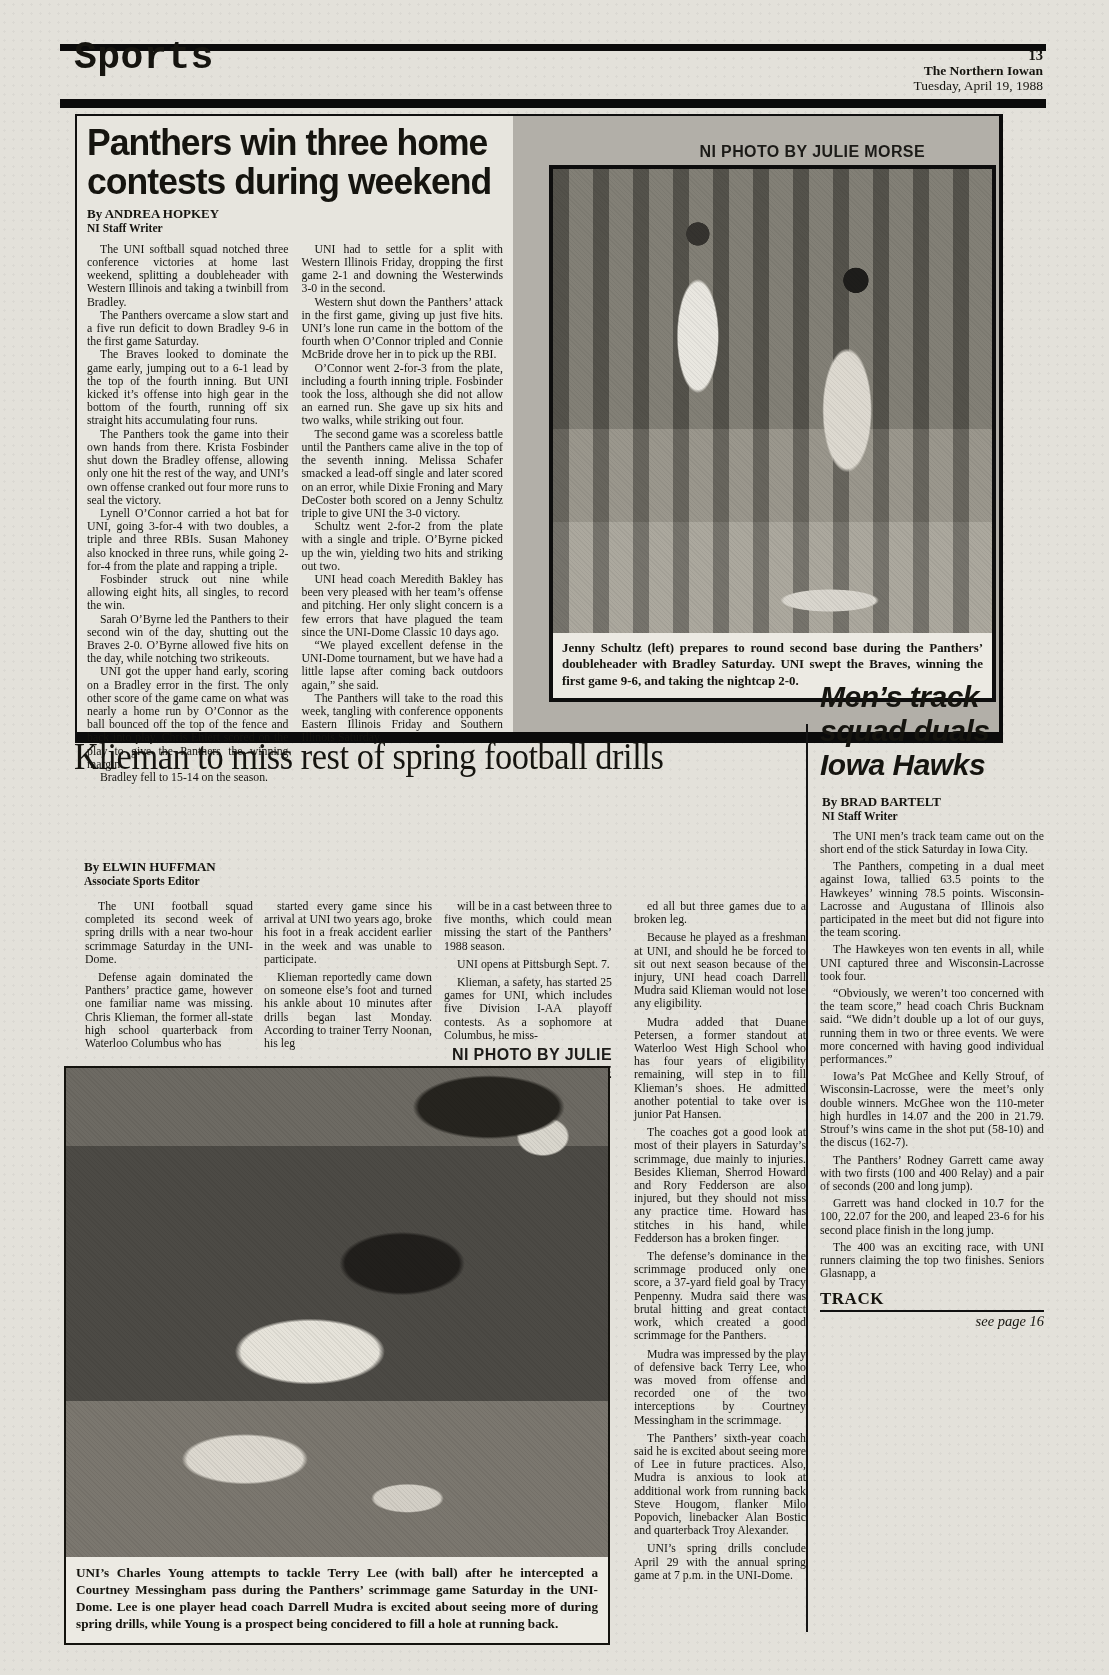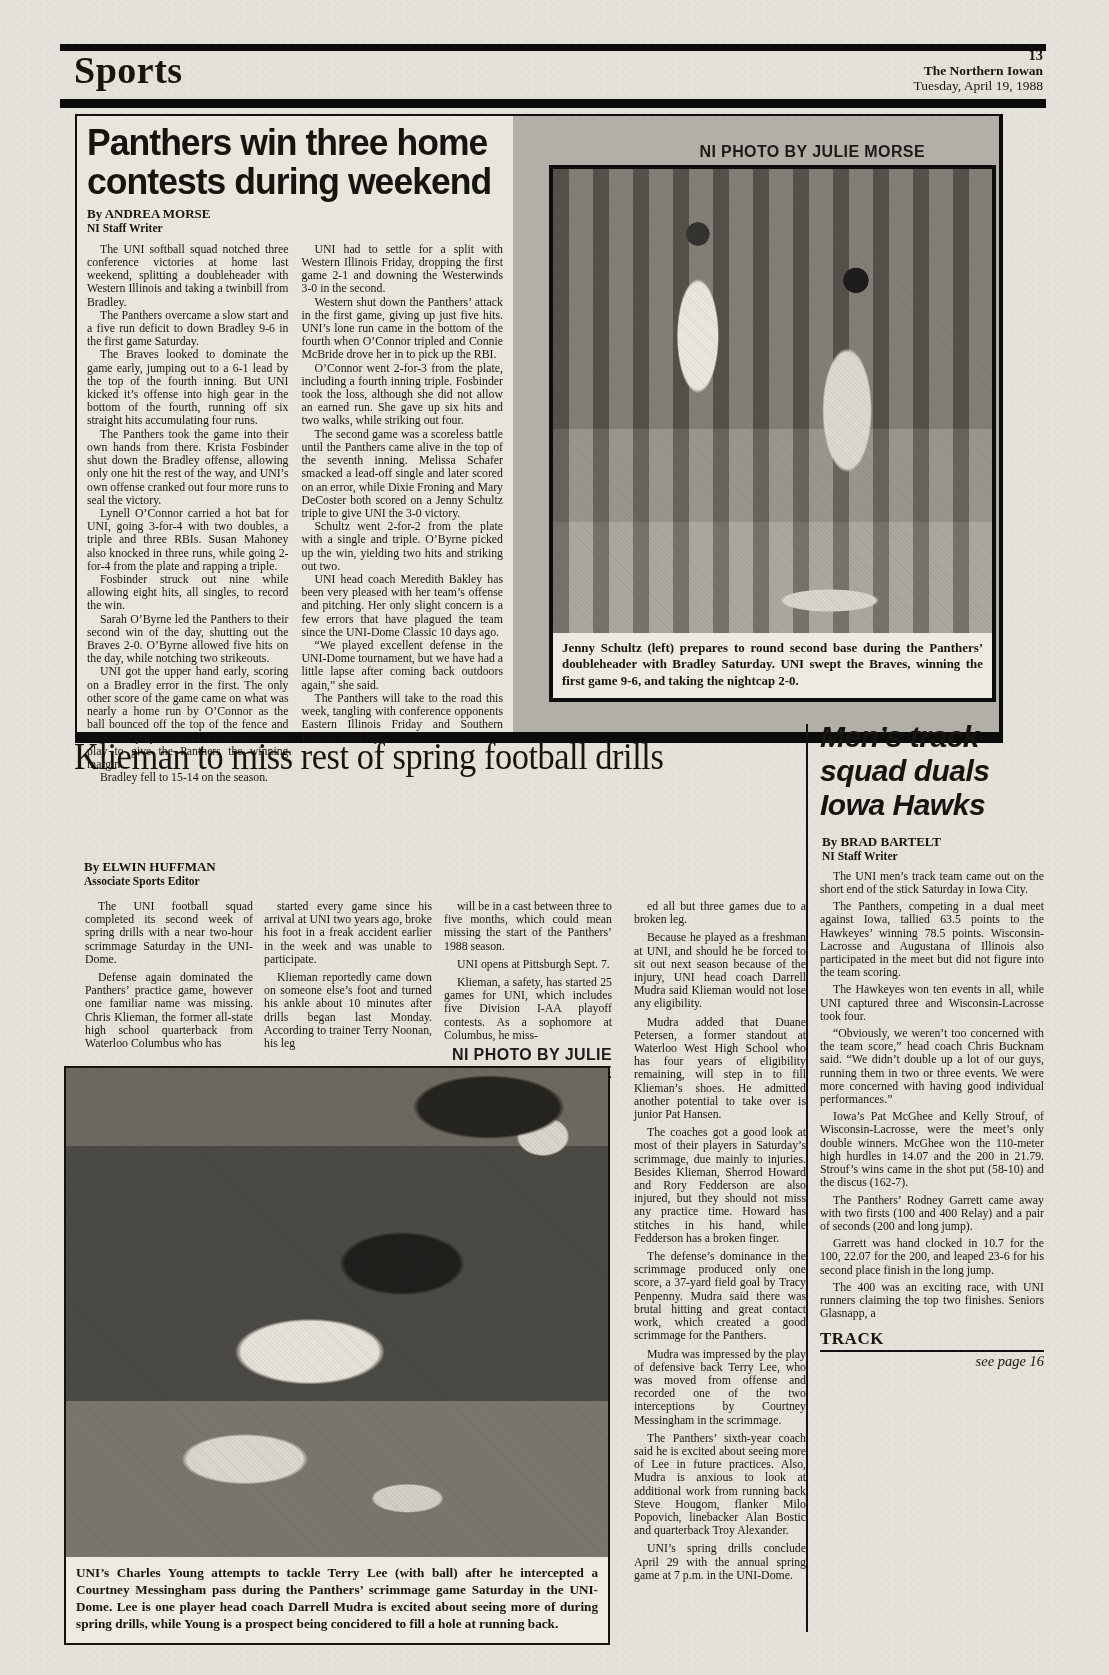--- a/index.html
+++ b/index.html
@@ -9,21 +9,21 @@
     background:#e3e1da;
     background-image: radial-gradient(rgba(40,38,34,.045) 1px, transparent 1.2px);
     background-size: 9px 9px;
     font-family:"Liberation Serif","DejaVu Serif",serif;
     color:#15140f; overflow:hidden; margin:0 auto;
   }
 
   
   .rule-top { position:absolute; left:60px; top:44px; width:986px; height:7px; background:#0b0b0b; }
   .rule-bottom { position:absolute; left:60px; top:99px; width:986px; height:9px; background:#0b0b0b; }
-  .section-title { position:absolute; left:74px; top:48px; font-size:38px; font-weight:bold; letter-spacing:.5px; }
+  .section-title { position:absolute; left:74px; top:36px; font-size:38px; font-weight:bold; letter-spacing:.5px;font-family:Liberation Mono, monospace; }
   .issue-info { position:absolute; right:66px; top:47px; text-align:right; line-height:1.12; font-size:13.5px; }
   .page-number { font-weight:bold; font-size:14.5px; }
   .pub-name { font-weight:600; }
 
   
   .byline { font-weight:bold; font-size:13px; line-height:1.15; }
   .byline-title { font-weight:bold; font-size:11.5px; line-height:1.15; }
   p.body { font-size:11.8px; line-height:13.2px; text-align:justify; text-indent:13px; }
   .credit { font-family:"Liberation Sans","DejaVu Sans",sans-serif; font-weight:bold; font-size:16px; letter-spacing:.4px; color:#1c1b18; }
   .photo-caption { background:#eceae3; font-weight:bold; font-size:12.9px; line-height:1.3; text-align:justify; }
@@ -92,21 +92,21 @@
       radial-gradient(ellipse 95px 48px at 62% 40%, #211f1c 0 60%, transparent 66%),
       radial-gradient(ellipse 125px 55px at 45% 58%, #e6e3da 0 55%, transparent 60%),
       radial-gradient(ellipse 105px 42px at 33% 80%, #dcd8cf 0 55%, transparent 60%),
       radial-gradient(ellipse 55px 22px at 63% 88%, #d3cfc6 0 60%, transparent 66%),
       linear-gradient(180deg, #6d6a63 0 16%, #4c4a45 16% 68%, #7b776f 68% 100%);
   }
   .fb-caption { padding:7px 10px 10px; font-size:13.2px; }
 
   
   .vrule { position:absolute; left:806px; top:724px; width:2px; height:908px; background:#141414; }
-  .track { position:absolute; left:820px; top:720px; width:224px; }
+  .track { position:absolute; left:820px; top:680px; width:224px; }
   .track-headline {
     font-family:"Liberation Sans","DejaVu Sans",sans-serif;
     font-style:italic; font-weight:bold; font-size:30px; line-height:1.13; letter-spacing:-.5px;
   }
   .track-byline-block { margin:13px 0 7px 2px; }
   .track p { margin:0 0 4px; }
   .jump { margin-top:9px; }
   .jump-label {
     display:block; font-size:17px; font-weight:bold; letter-spacing:.5px;
     border-bottom:2px solid #101010; padding-bottom:1px;
@@ -127,21 +127,21 @@
   </div>
   <div class="rule-bottom"></div>
 
   <section class="softball-box">
     <div class="sb-left">
       <h1 class="sb-headline">
         <span style="display:block">Panthers win three home</span>
         <span style="display:block">contests during weekend</span>
       </h1>
       <div class="sb-byline-block">
-        <div class="byline">By ANDREA MORSE</div>
+        <div class="byline">By ANDREA HOPKEY</div>
         <div class="byline-title">NI Staff Writer</div>
       </div>
       <div class="sb-cols">
         <div class="sb-col">
           <p class="body">The UNI softball squad notched three conference victories at home last weekend, splitting a doubleheader with Western Illinois and taking a twinbill from Bradley.</p>
           <p class="body">The Panthers overcame a slow start and a five run deficit to down Bradley 9-6 in the first game Saturday.</p>
           <p class="body">The Braves looked to dominate the game early, jumping out to a 6-1 lead by the top of the fourth inning. But UNI kicked it’s offense into high gear in the bottom of the fourth, running off six straight hits accumulating four runs.</p>
           <p class="body">The Panthers took the game into their own hands from there. Krista Fosbinder shut down the Bradley offense, allowing only one hit the rest of the way, and UNI’s own offense cranked out four more runs to seal the victory.</p>
           <p class="body">Lynell O’Connor carried a hot bat for UNI, going 3-for-4 with two doubles, a triple and three RBIs. Susan Mahoney also knocked in three runs, while going 2-for-4 from the plate and rapping a triple.</p>
           <p class="body">Fosbinder struck out nine while allowing eight hits, all singles, to record the win.</p>

